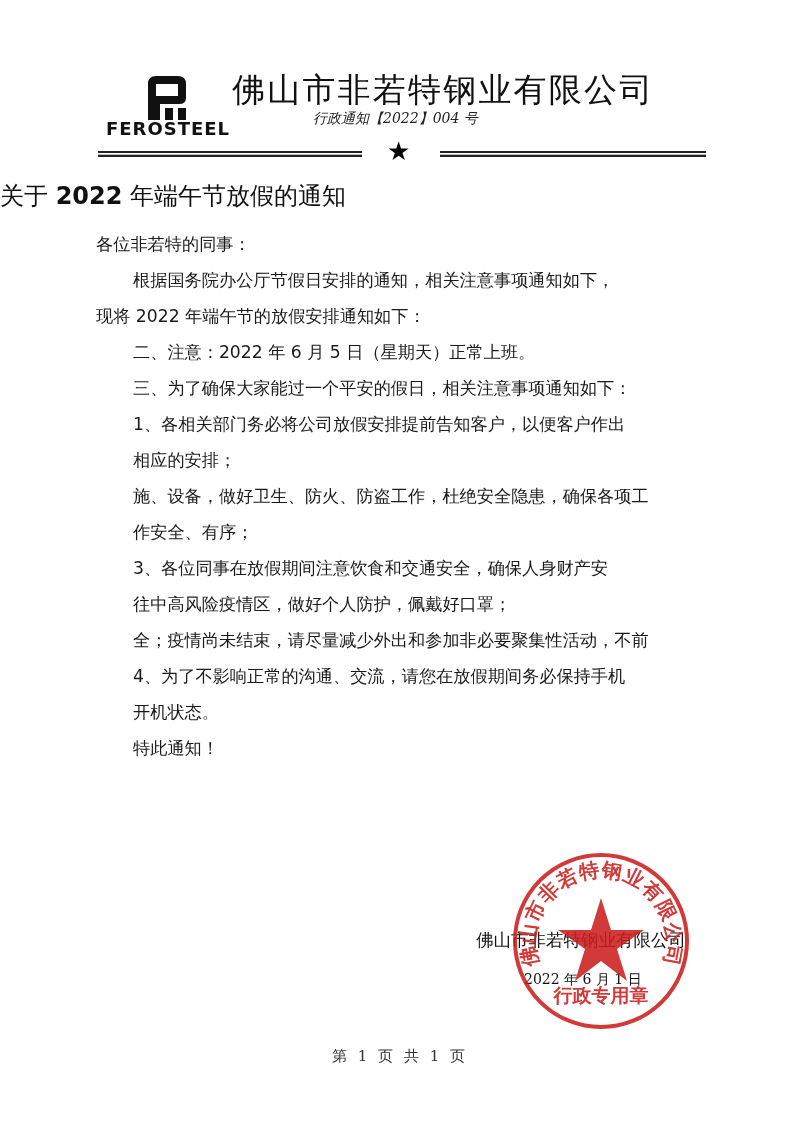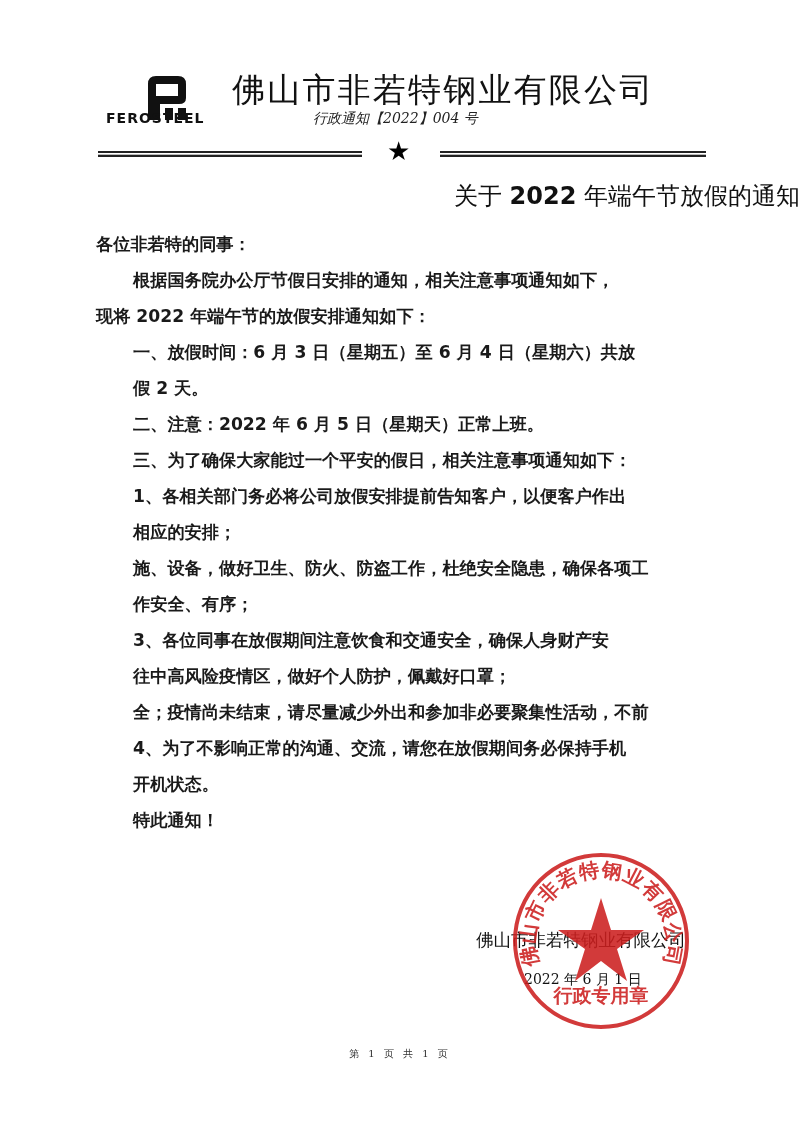--- a/index.html
+++ b/index.html
@@ -3,56 +3,56 @@
 <meta charset="utf-8">
 <style>
   html, body { margin: 0; padding: 0; background: #ffffff; }
   body { width: 800px; height: 1131px; position: relative; overflow: hidden;
          font-family: "DejaVu Serif", "Liberation Serif", serif; color: #111; }
   .page { position: absolute; left: 0; top: 0; width: 800px; height: 1131px; background: #fff; }
 
   
   .logo { position: absolute; left: 100px; top: 70px; width: 140px; height: 72px; }
   .logo-mark { position: absolute; left: 46px; top: 4px; width: 42px; height: 48px; }
-  .logo-word { position: absolute; left: 6px; top: 40px; font-family: "DejaVu Sans", "Liberation Sans", sans-serif;
-               font-weight: bold; font-size: 14px; letter-spacing: 1px; color: #111; white-space: nowrap; }
+  .logo-word { position: absolute; left: 6px; top: 48px; font-family: "DejaVu Sans", "Liberation Sans", sans-serif;
+               font-weight: bold; font-size: 18px; letter-spacing: 1px; color: #111; white-space: nowrap; }
   .company-name { position: absolute; left: 232px; top: 68px; font-size: 33px; letter-spacing: 2.2px;
                   color: #111; white-space: nowrap; font-family: "DejaVu Serif", serif; }
   .doc-number { position: absolute; left: 313px; top: 110px; font-size: 14px; color: #222; white-space: nowrap;
                 font-family: "DejaVu Serif", serif; font-style: italic; }
   .rule { position: absolute; top: 151px; height: 7px; }
   .rule .l1 { position: absolute; left: 0; right: 0; top: 0; height: 2px; background: #222; }
   .rule .l2 { position: absolute; left: 0; right: 0; top: 3px; height: 1px; background: #bbb; }
   .rule .l3 { position: absolute; left: 0; right: 0; top: 4px; height: 2px; background: #222; }
   .rule-left { left: 98px; width: 264px; }
   .rule-right { left: 440px; width: 266px; }
   .rule-star { position: absolute; left: 387px; top: 138px; font-size: 26px; line-height: 26px; color: #000;
                font-family: "DejaVu Sans", sans-serif; }
 
   
-  .doc-title { position: absolute; left: 0; width: 800px; top: 180px; text-align: right; font-size: 24px;
+  .doc-title { position: absolute; left: 0; width: 800px; top: 180px; text-align: left; font-size: 24px;
                color: #111; font-family: "DejaVu Sans", "Liberation Sans", sans-serif; }
   .doc-title .yr { font-weight: bold; }
 
   
   .body { position: absolute; left: 96px; top: 226px; width: 612px; font-size: 17.2px; line-height: 36px;
           font-family: "DejaVu Sans", "Liberation Sans", sans-serif; color: #1a1a1a; }
   .body p { margin: 0; text-align: justify; }
   .body p.indent { text-indent: 37px; }
-  .body .line { display: block; white-space: nowrap; font-weight: bold; }
+  .body .line { display: block; white-space: nowrap; }
 
   .signature { position: absolute; left: 476px; top: 928px; font-size: 17.5px; color: #111; white-space: nowrap;
                font-family: "DejaVu Serif", "Liberation Serif", serif; }
   .sign-date { position: absolute; left: 524px; top: 971px; font-size: 14px; color: #111; white-space: nowrap;
                font-family: "DejaVu Serif", "Liberation Serif", serif; }
 
   
   .stamp { position: absolute; left: 510px; top: 850px; width: 182px; height: 182px; opacity: 0.88; pointer-events: none; }
 
-  .footer { position: absolute; left: 0; width: 800px; top: 1047px; text-align: center; font-size: 10px; color: #333;
+  .footer { position: absolute; left: 0; width: 800px; top: 1047px; text-align: center; font-size: 15px; color: #333;
             letter-spacing: 3px; font-family: "DejaVu Serif", serif; }
 </style>
 </head>
 <body>
 
 <div class="page">
 
   <div class="logo">
     <svg class="logo-mark" viewBox="0 0 42 48">
       <path d="M2 46 V8 Q2 2 8 2 H32 Q40 2 40 10 V22 Q40 28 34 28 H26 V46 H36 V34 H40 V46 Z" fill="none"></path>
@@ -85,24 +85,20 @@
   <div class="body">
     <p>
         <span class="line">各位非若特的同事：</span>
       </p>
 
     <p class="indent">
       <span class="line">根据国务院办公厅节假日安排的通知，相关注意事项通知如下，</span>
       <span class="line" style="text-indent:0">现将 2022 年端午节的放假安排通知如下：</span>
     </p>
 
-    <p class="indent">
-      <span class="line">一、放假时间：6 月 3 日（星期五）至 6 月 4 日（星期六）共放</span>
-      <span class="line">假 2 天。</span>
-    </p>
 
     <p class="indent">
       <span class="line">二、注意：2022 年 6 月 5 日（星期天）正常上班。</span>
     </p>
 
     <p class="indent">
       <span class="line">三、为了确保大家能过一个平安的假日，相关注意事项通知如下：</span>
     </p>
 
     <p class="indent">

